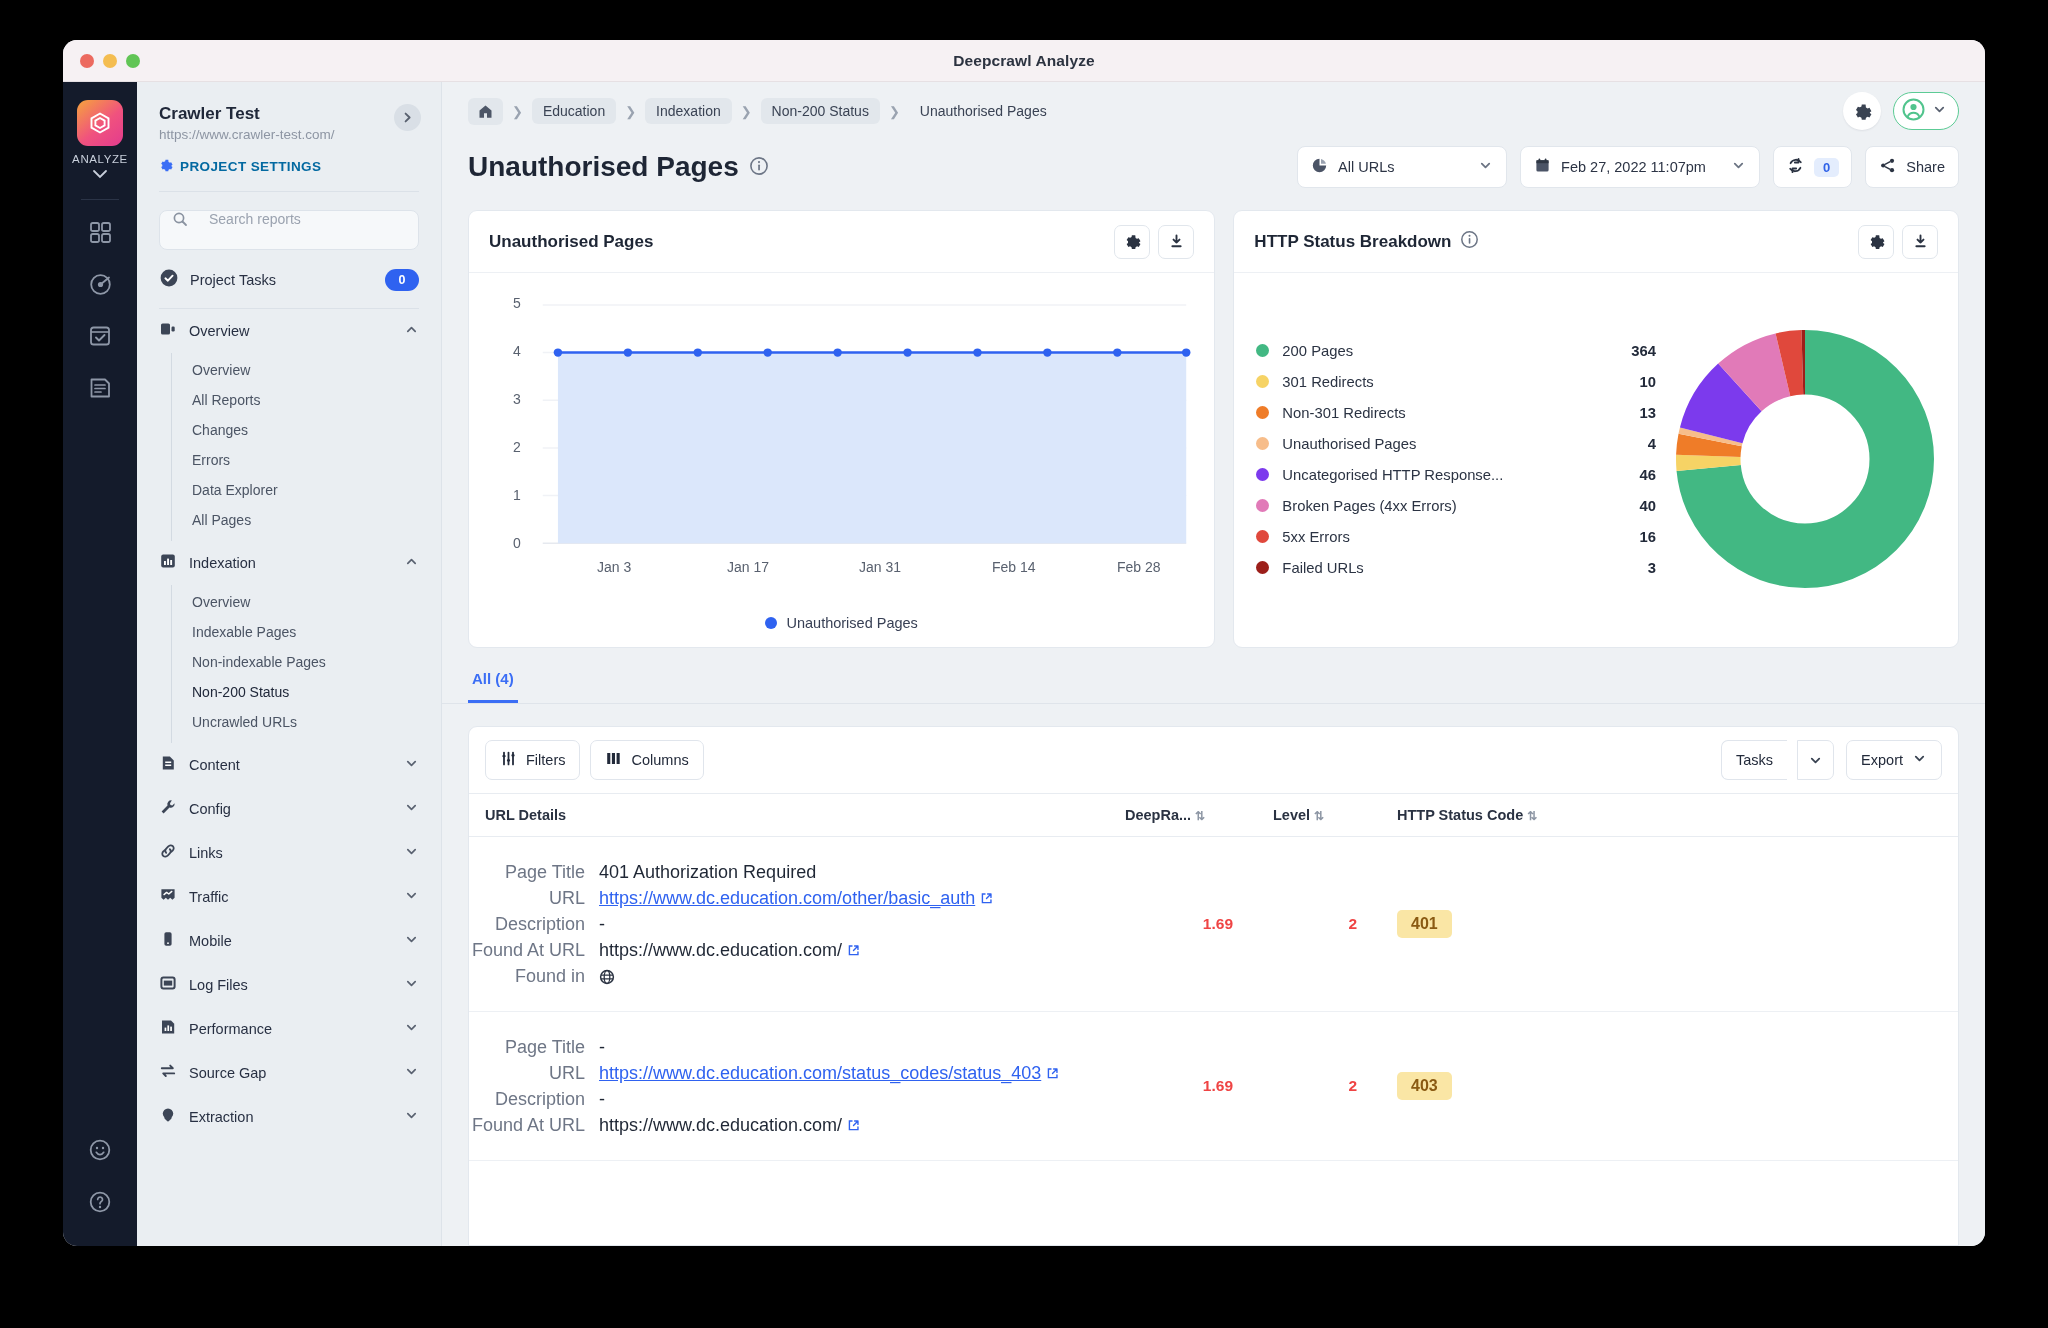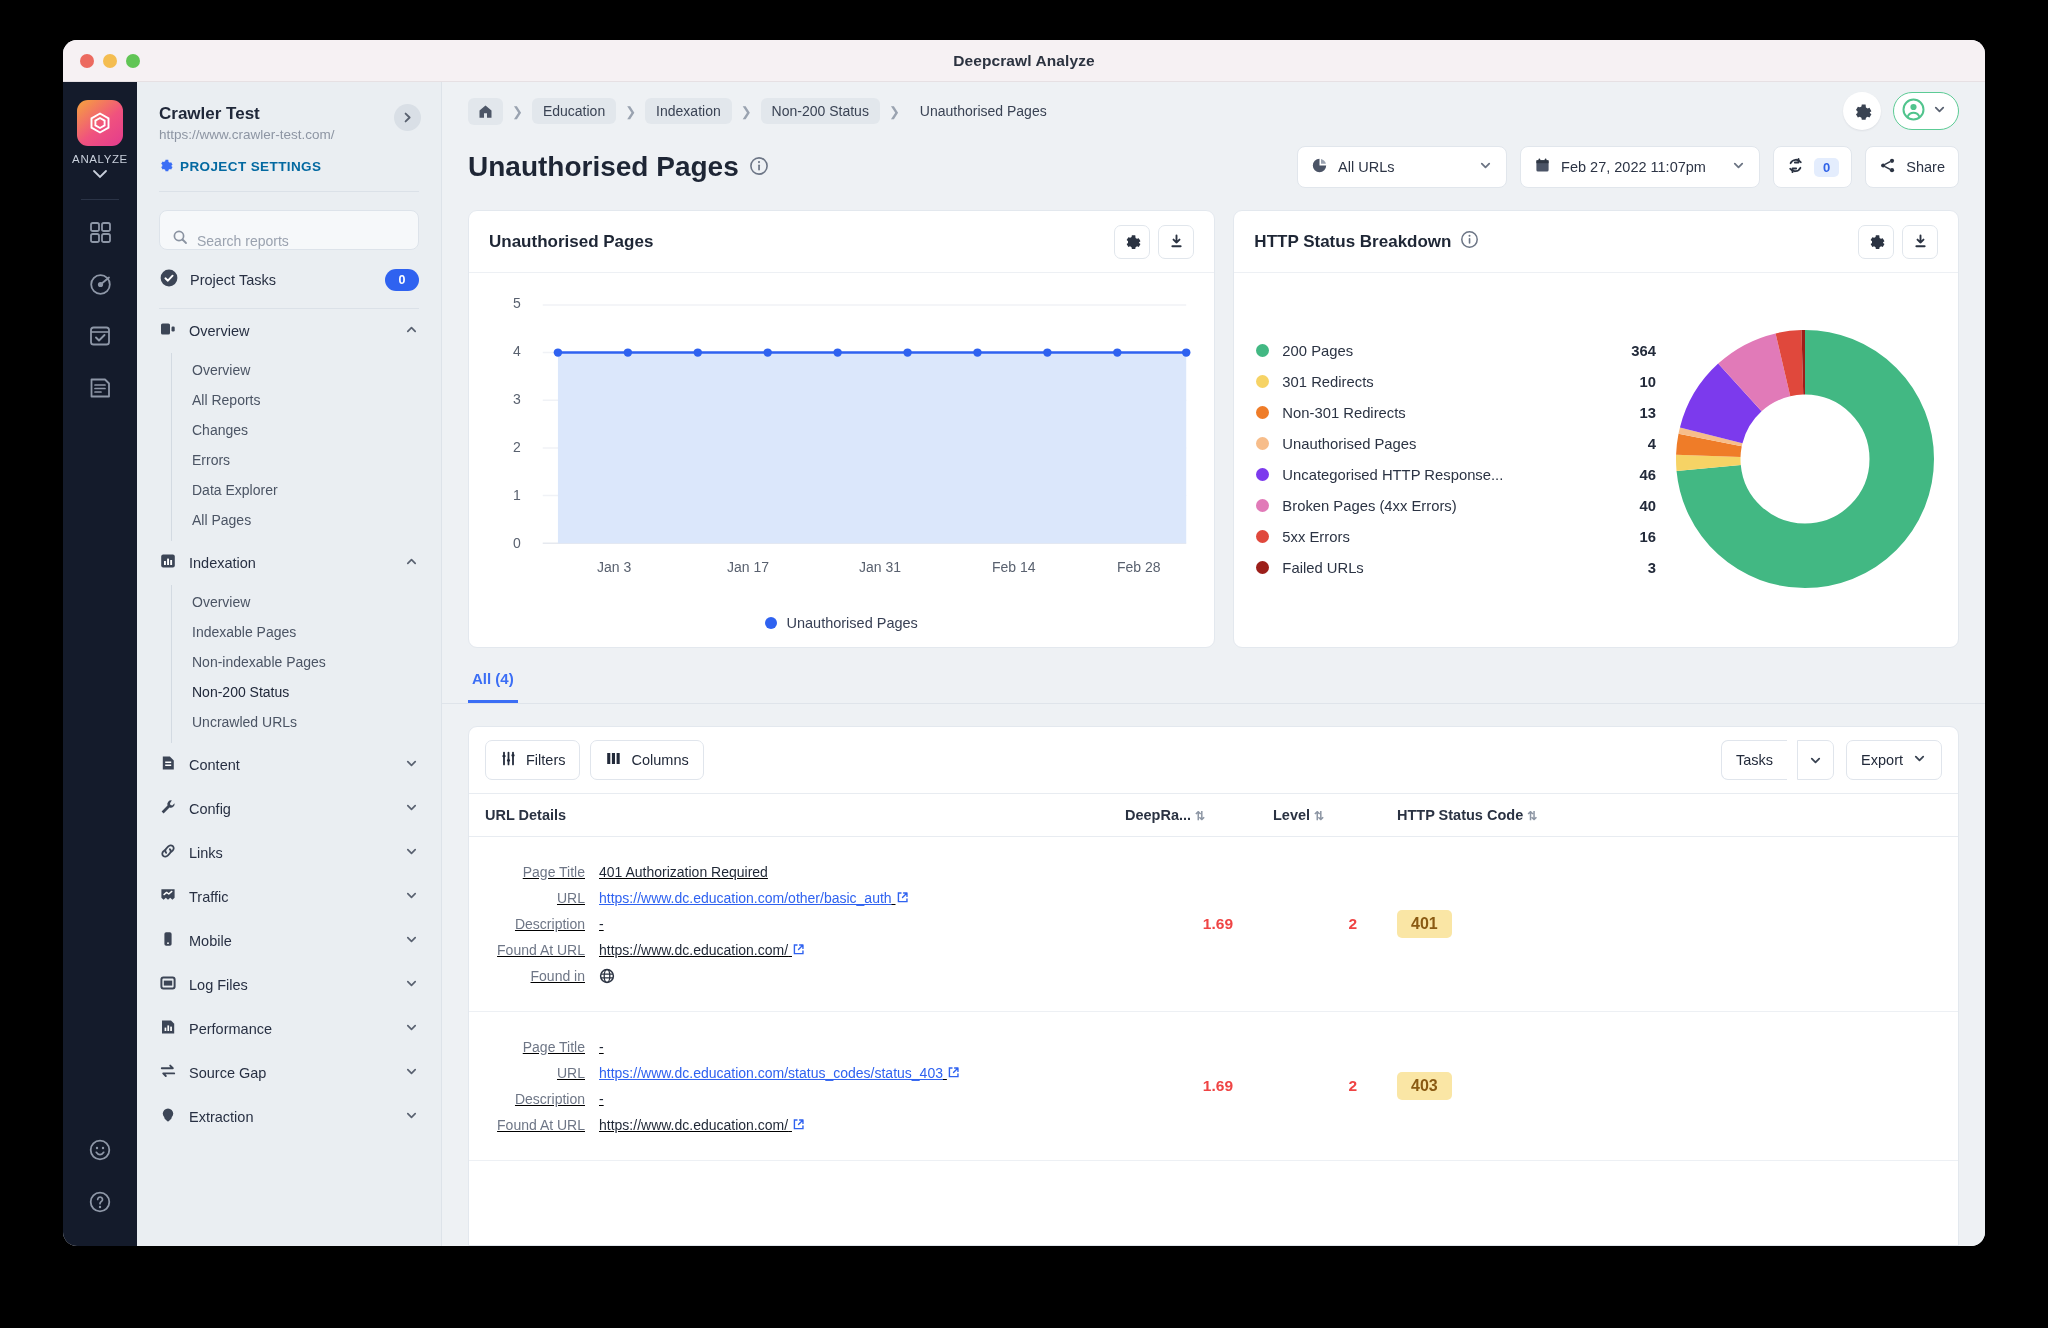--- a/index.html
+++ b/index.html
@@ -83,21 +83,21 @@
   }
   .proj-settings {
     margin-top: 16px; font-size: 13.5px; color: #0369a1;
     font-weight: bold; letter-spacing: .4px;
     display: flex; align-items: center; gap: 7px; cursor: pointer;
   }
   .nav-divider { height: 1px; background: #dbe1e8; margin: 16px 22px 0; }
   .search {
     margin: 18px 22px 0; height: 40px; background: #f6f8fa;
     border: 1px solid #dde3ea; border-radius: 8px;
-    display: flex; align-items: flex-end; gap: 9px; padding: 0 12px;
+    display: flex; align-items: flex-start; gap: 21px; padding: 0 12px;
   }
   .search input {
     border: none; background: transparent; outline: none;
     font-size: 14px; color: #4a5362; width: 100%;
     font-family: "Liberation Sans", sans-serif;
   }
   .search input::placeholder { color: #9aa2af; }
   .tasks-row {
     margin: 18px 22px 0; display: flex; align-items: center;
     gap: 11px; cursor: pointer;
@@ -255,21 +255,21 @@
 
   table { width: 100%; border-collapse: collapse; table-layout: fixed; }
   th {
     text-align: left; font-size: 14.5px; font-weight: bold; color: #2a3242;
     padding: 13px 16px; border-top: 1px solid #e8ecf1; border-bottom: 1px solid #e8ecf1;
     background: #fff;
   }
   th .srt { color: #8d96a4; font-size: 12px; margin-left: 4px; }
   td { border-bottom: 1px solid #edf0f4; vertical-align: middle; padding: 0; }
   .detail { padding: 22px 16px 22px 0; }
-  .drow { display: flex; font-size: 14px; line-height: 26px; text-decoration: underline; }
+  .drow { display: flex; font-size: 18px; line-height: 26px; }
   .dlabel { width: 130px; text-align: right; color: #6e7686; padding-right: 14px; flex: none; }
   .dval { color: #1f2735; }
   .dval a { color: #2f62f0; }
   .num { text-align: right; font-size: 15.5px; font-weight: bold; color: #ef4444; padding-right: 24px; }
   .chip {
     display: inline-block; background: #fae6a5; color: #8a5a12;
     font-weight: bold; font-size: 16px; border-radius: 5px; padding: 5px 14px;
   }
   .chipcell { padding-left: 16px; }
 </style>

